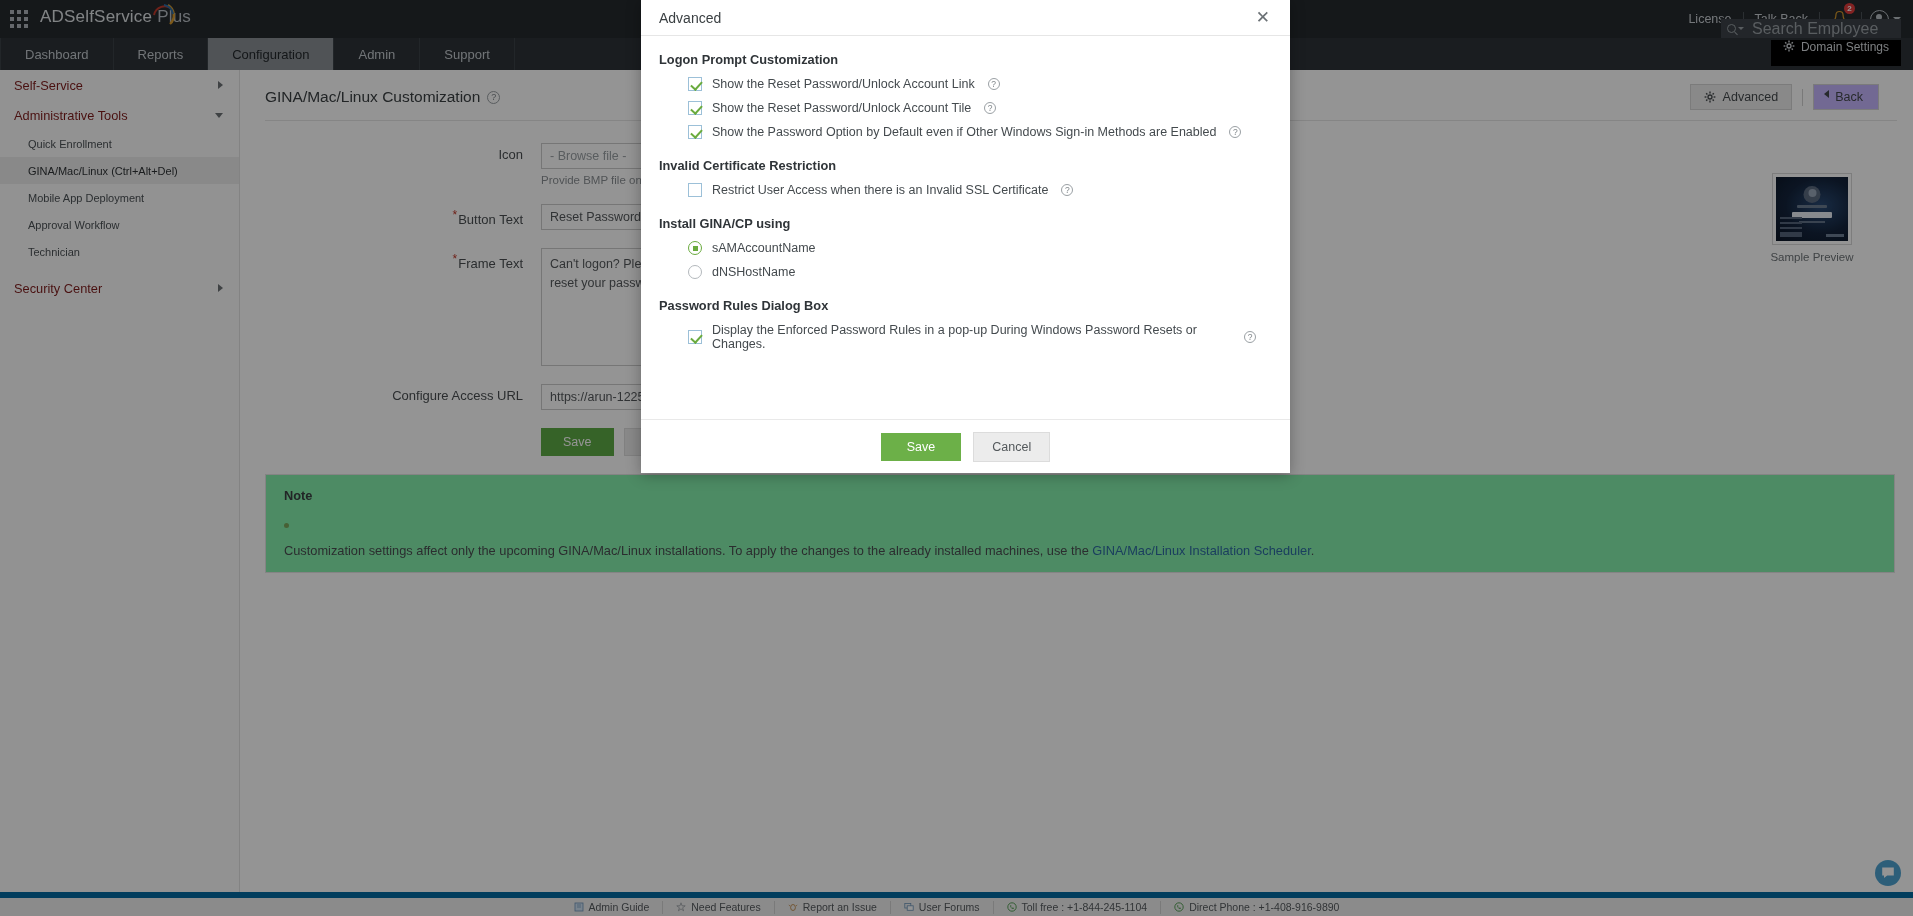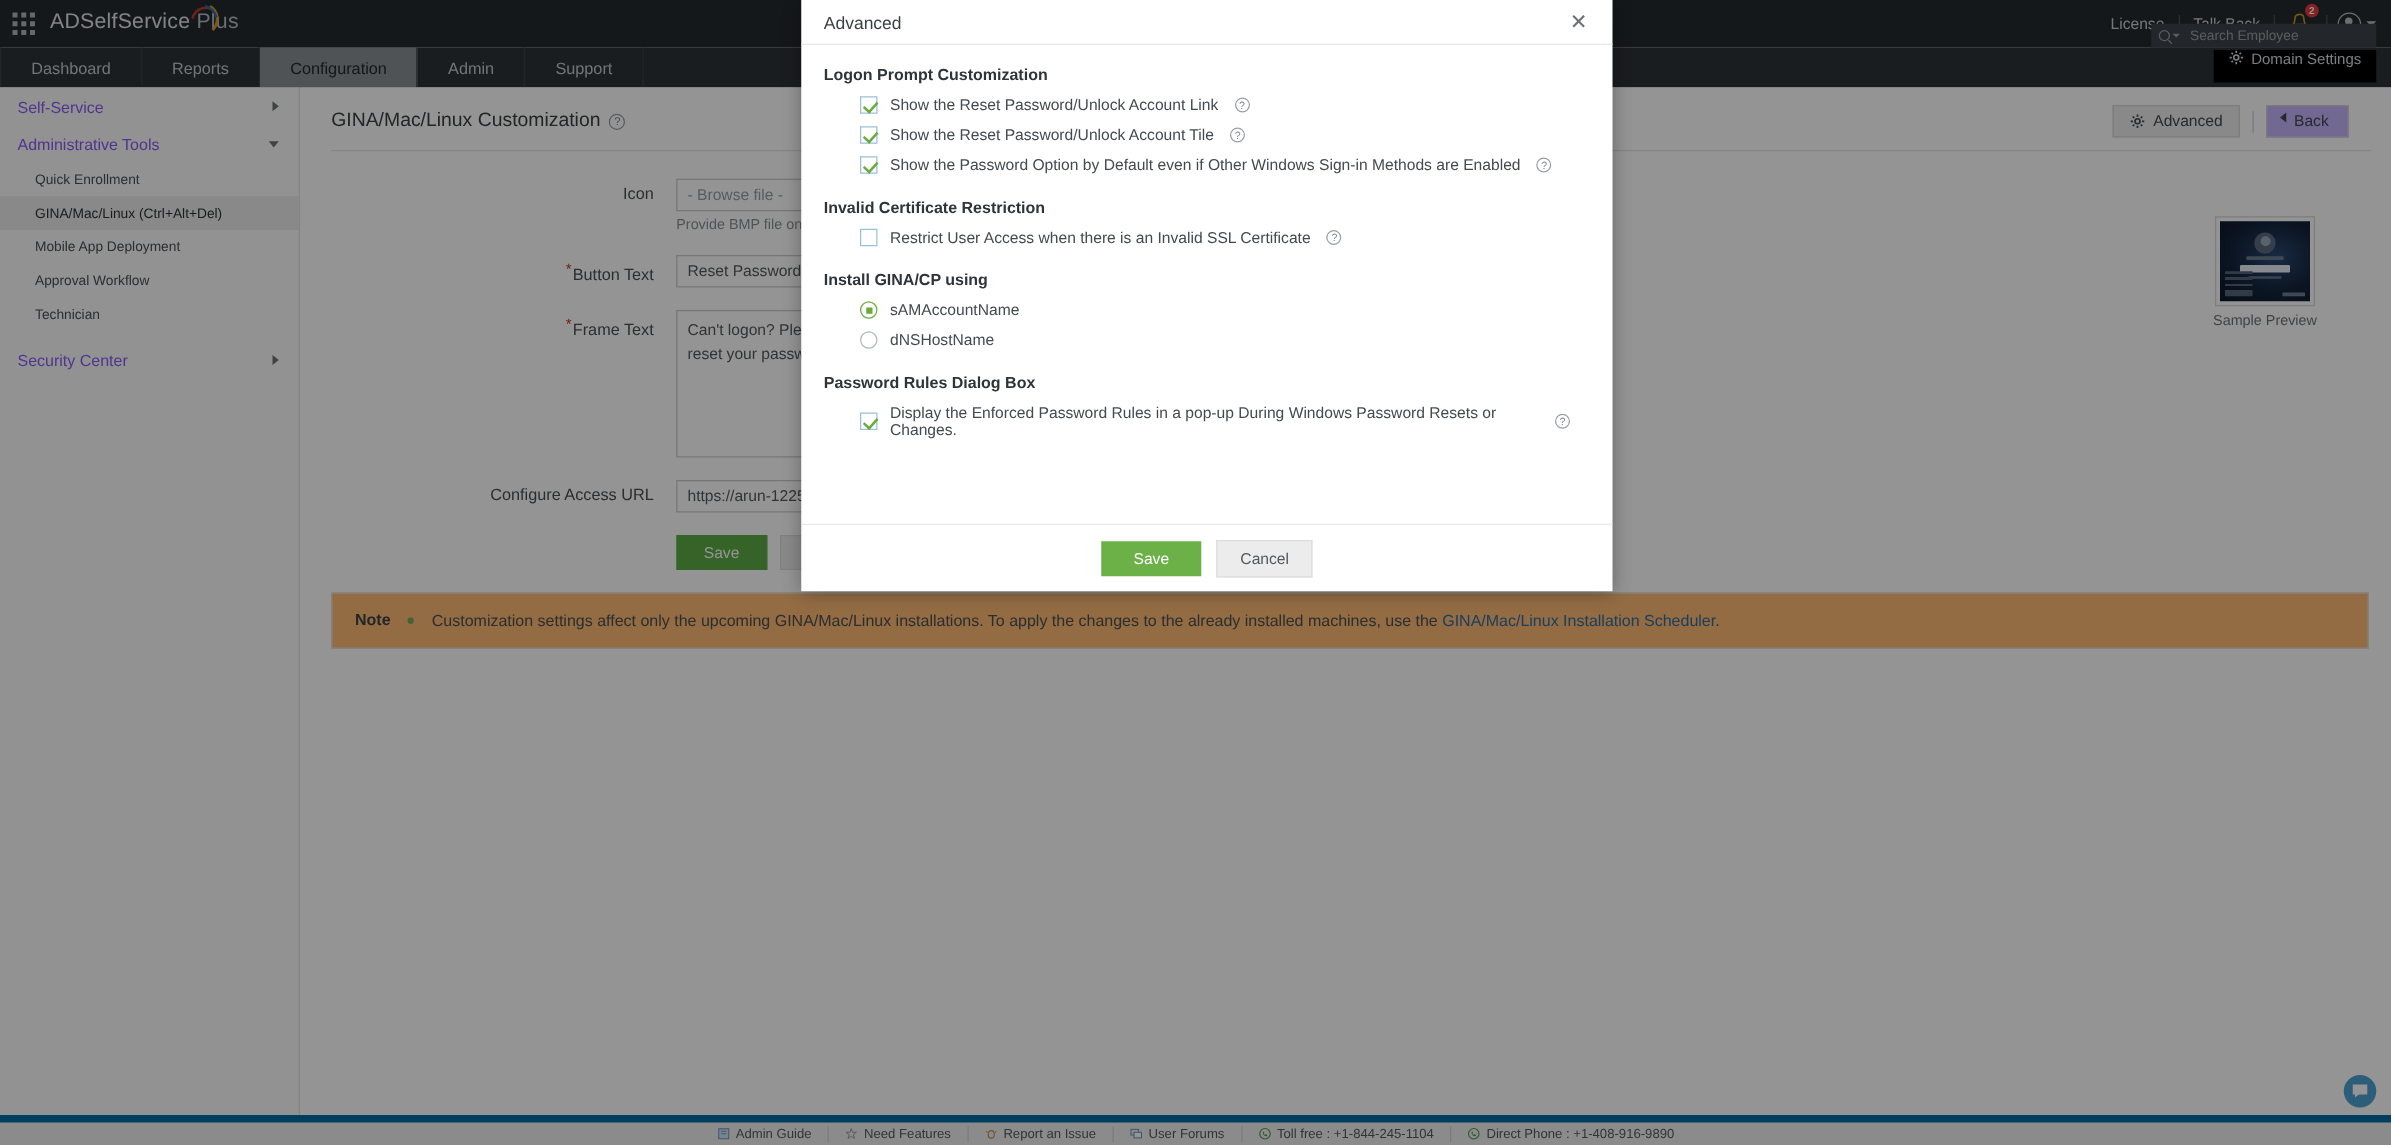--- a/index.html
+++ b/index.html
@@ -79,21 +79,21 @@
     content: ""; position: absolute; right: -3px; bottom: -2px;
     width: 4px; height: 1.3px; background: #9aa0a6; transform: rotate(45deg);
   }
   .search-box .mini-caret {
     width: 0; height: 0; border-left: 3px solid transparent;
     border-right: 3px solid transparent; border-top: 3px solid #9aa0a6;
     margin-right: 6px; flex: none;
   }
   .search-box input {
     background: transparent; border: 0; outline: 0;
-    color: #c9ced3; font-size: 11px; width: 100%;
+    color: #c9ced3; font-size: 16px; width: 100%;
     font-family: "Liberation Sans", sans-serif;
   }
   .search-box input::placeholder { color: #9aa0a6; }
 
   
   .navtabs {
     position: absolute; top: 38px; left: 0; width: 1913px; height: 32px;
     background: #2e3338; display: flex; align-items: stretch;
   }
   .navtab {
@@ -117,21 +117,21 @@
   .body-wrap {
     position: absolute; top: 70px; left: 0; width: 1913px; height: 846px;
     background: #ffffff;
   }
   .sidebar {
     position: absolute; left: 0; top: 0; width: 240px; height: 846px;
     background: #fbfbfb; border-right: 1px solid #e2e2e2;
   }
   .side-group {
     height: 30px; display: flex; align-items: center; justify-content: space-between;
-    padding: 0 16px 0 14px; font-size: 12.8px; color: #8b5cf6; cursor: pointer;
+    padding: 0 16px 0 14px; font-size: 12.8px; color: #7f1d1d; cursor: pointer;
   }
   .side-item {
     height: 27px; display: flex; align-items: center;
     padding-left: 28px; font-size: 11px; color: #4b5155; cursor: pointer;
   }
   .side-item.active { background: #ececec; color: #2f3336; }
   .arrow-r {
     width: 0; height: 0; border-top: 4px solid transparent;
     border-bottom: 4px solid transparent; border-left: 5px solid #6d7276;
   }
@@ -245,22 +245,22 @@
   .pv-tray {
     position: absolute; right: 4px; bottom: 4px; width: 18px; height: 3px;
     background: #6d7e94;
   }
   .preview-cap {
     font-size: 11.5px; color: #6e7478; margin-top: 6px;
   }
 
   
   .note-box {
-    margin: 18px 18px 0 24px; border: 1px solid #e3e3e3; background: #fdba74;
-    padding: 13px 18px; display: flex; align-items: flex-start; gap: 14px;
+    margin: 18px 18px 0 24px; border: 1px solid #e3e3e3; background: #86efac;
+    padding: 13px 18px; display: flex; align-items: flex-start; gap: 14px; flex-direction: column;
   }
   .note-label { font-size: 12.8px; color: #3b4043; font-weight: bold; padding-top: 0px; }
   .note-bullet {
     width: 5px; height: 5px; border-radius: 50%; background: #7aa65c;
     margin-top: 6px; flex: none;
   }
   .note-text { font-size: 12.8px; color: #4a4f52; line-height: 17px; }
   .note-text a { color: #2e6ca3; text-decoration: none; }
 
   

